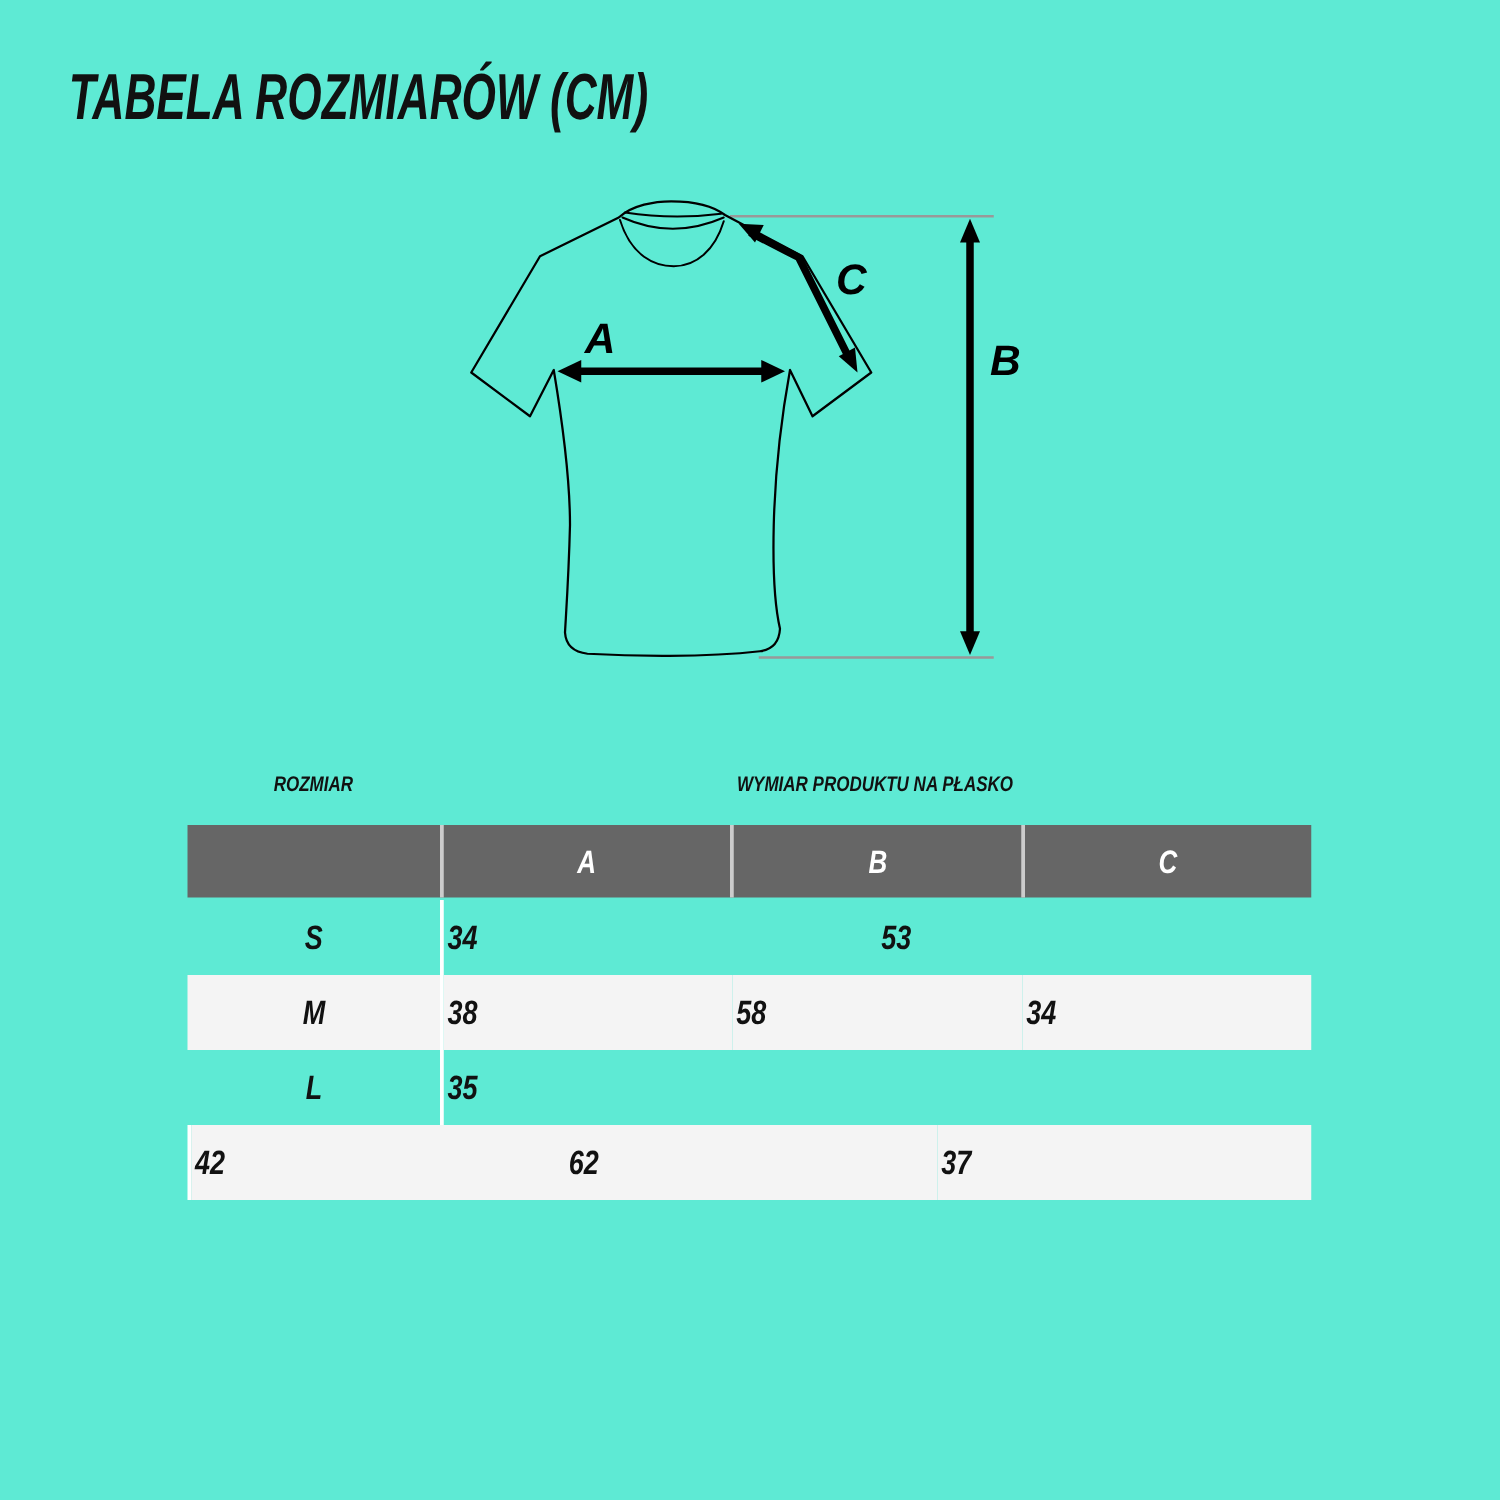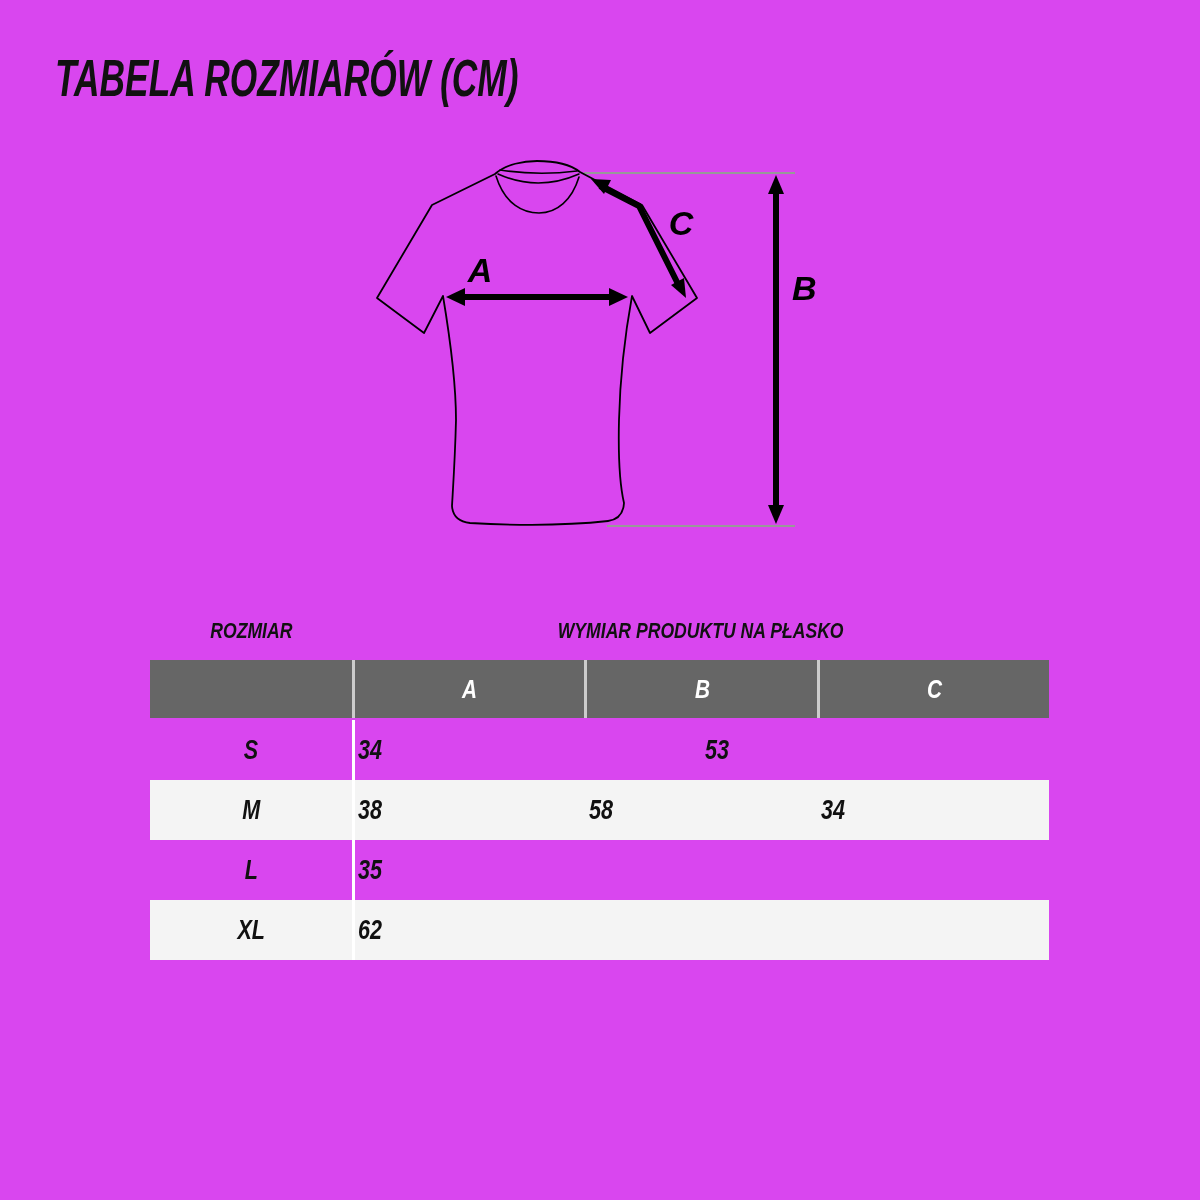--- a/index.html
+++ b/index.html
@@ -4,21 +4,21 @@
 <style>
   html, body { margin: 0; padding: 0; background: #ffffff; }
   body {
     font-family: "Liberation Sans", sans-serif;
     color: #111111;
   }
   .canvas {
     position: relative;
     width: 1200px;
     height: 1200px;
-    background: #d946ef;
+    background: #5eead4;
     overflow: hidden;
   }
 
   
   .cond {
     display: inline-block;
     transform: scaleX(0.8);
     transform-origin: center center;
     white-space: nowrap;
   }
@@ -59,21 +59,21 @@
     position: absolute;
     left: 150px;
     top: 610px;
     width: 899px;
     font-style: italic;
     font-weight: bold;
   }
   .table-labels {
     position: relative;
     height: 50px;
-    font-size: 22px;
+    font-size: 17px;
   }
   .label-left {
     position: absolute;
     left: 0; top: 8px;
     width: 202px;
     text-align: center;
   }
   .label-right {
     position: absolute;
     left: 202px; top: 8px;
@@ -234,23 +234,26 @@
       <div class="c0">
           <span class="cond">L</span>
         </div>
       <div class="gap"></div>
       <div class="cell">
           <span class="cond">35</span>
         </div>
     </div>
 
     <div class="trow striped">
-      <div class="c0">
-          <span class="cond">XL</span>
-        </div>
-      <div class="gap"></div>
+      <div class="gap"></div>
+      <div class="cell">
+          <span class="cond">42</span>
+        </div>
       <div class="cell">
           <span class="cond">62</span>
+        </div>
+      <div class="cell">
+          <span class="cond">37</span>
         </div>
     </div>
 
   </div>
 </div>
 
 </body></html>

